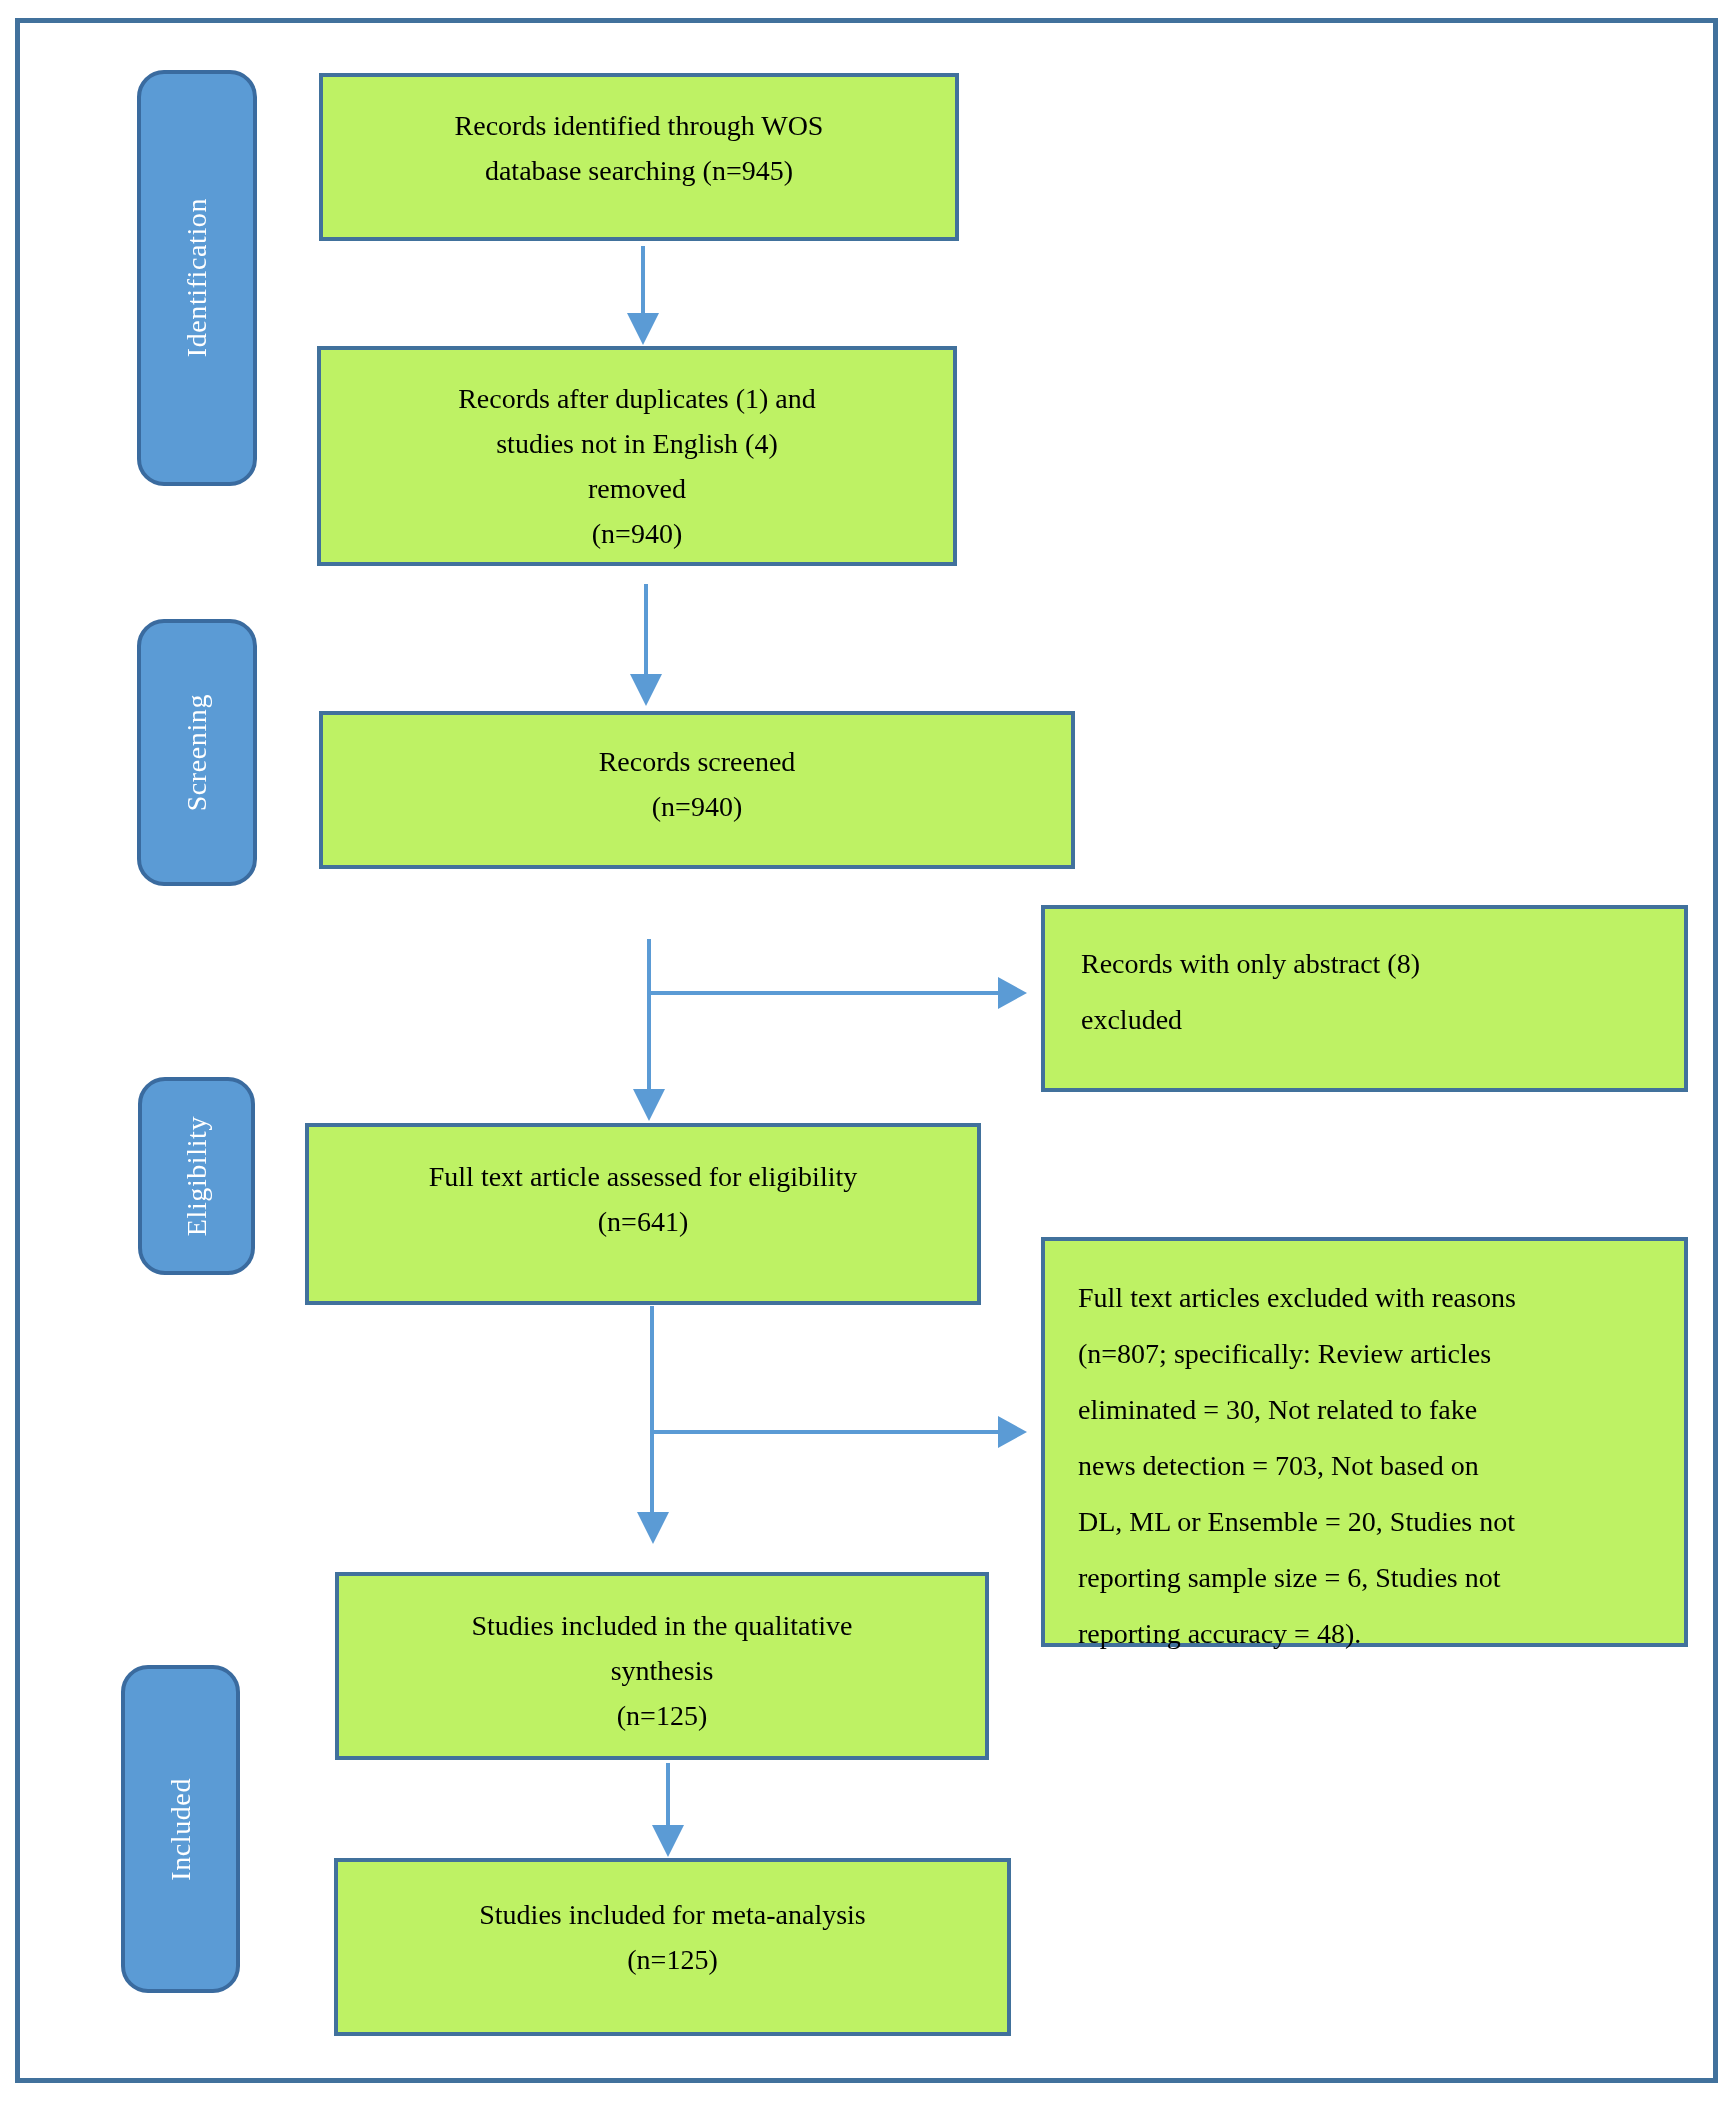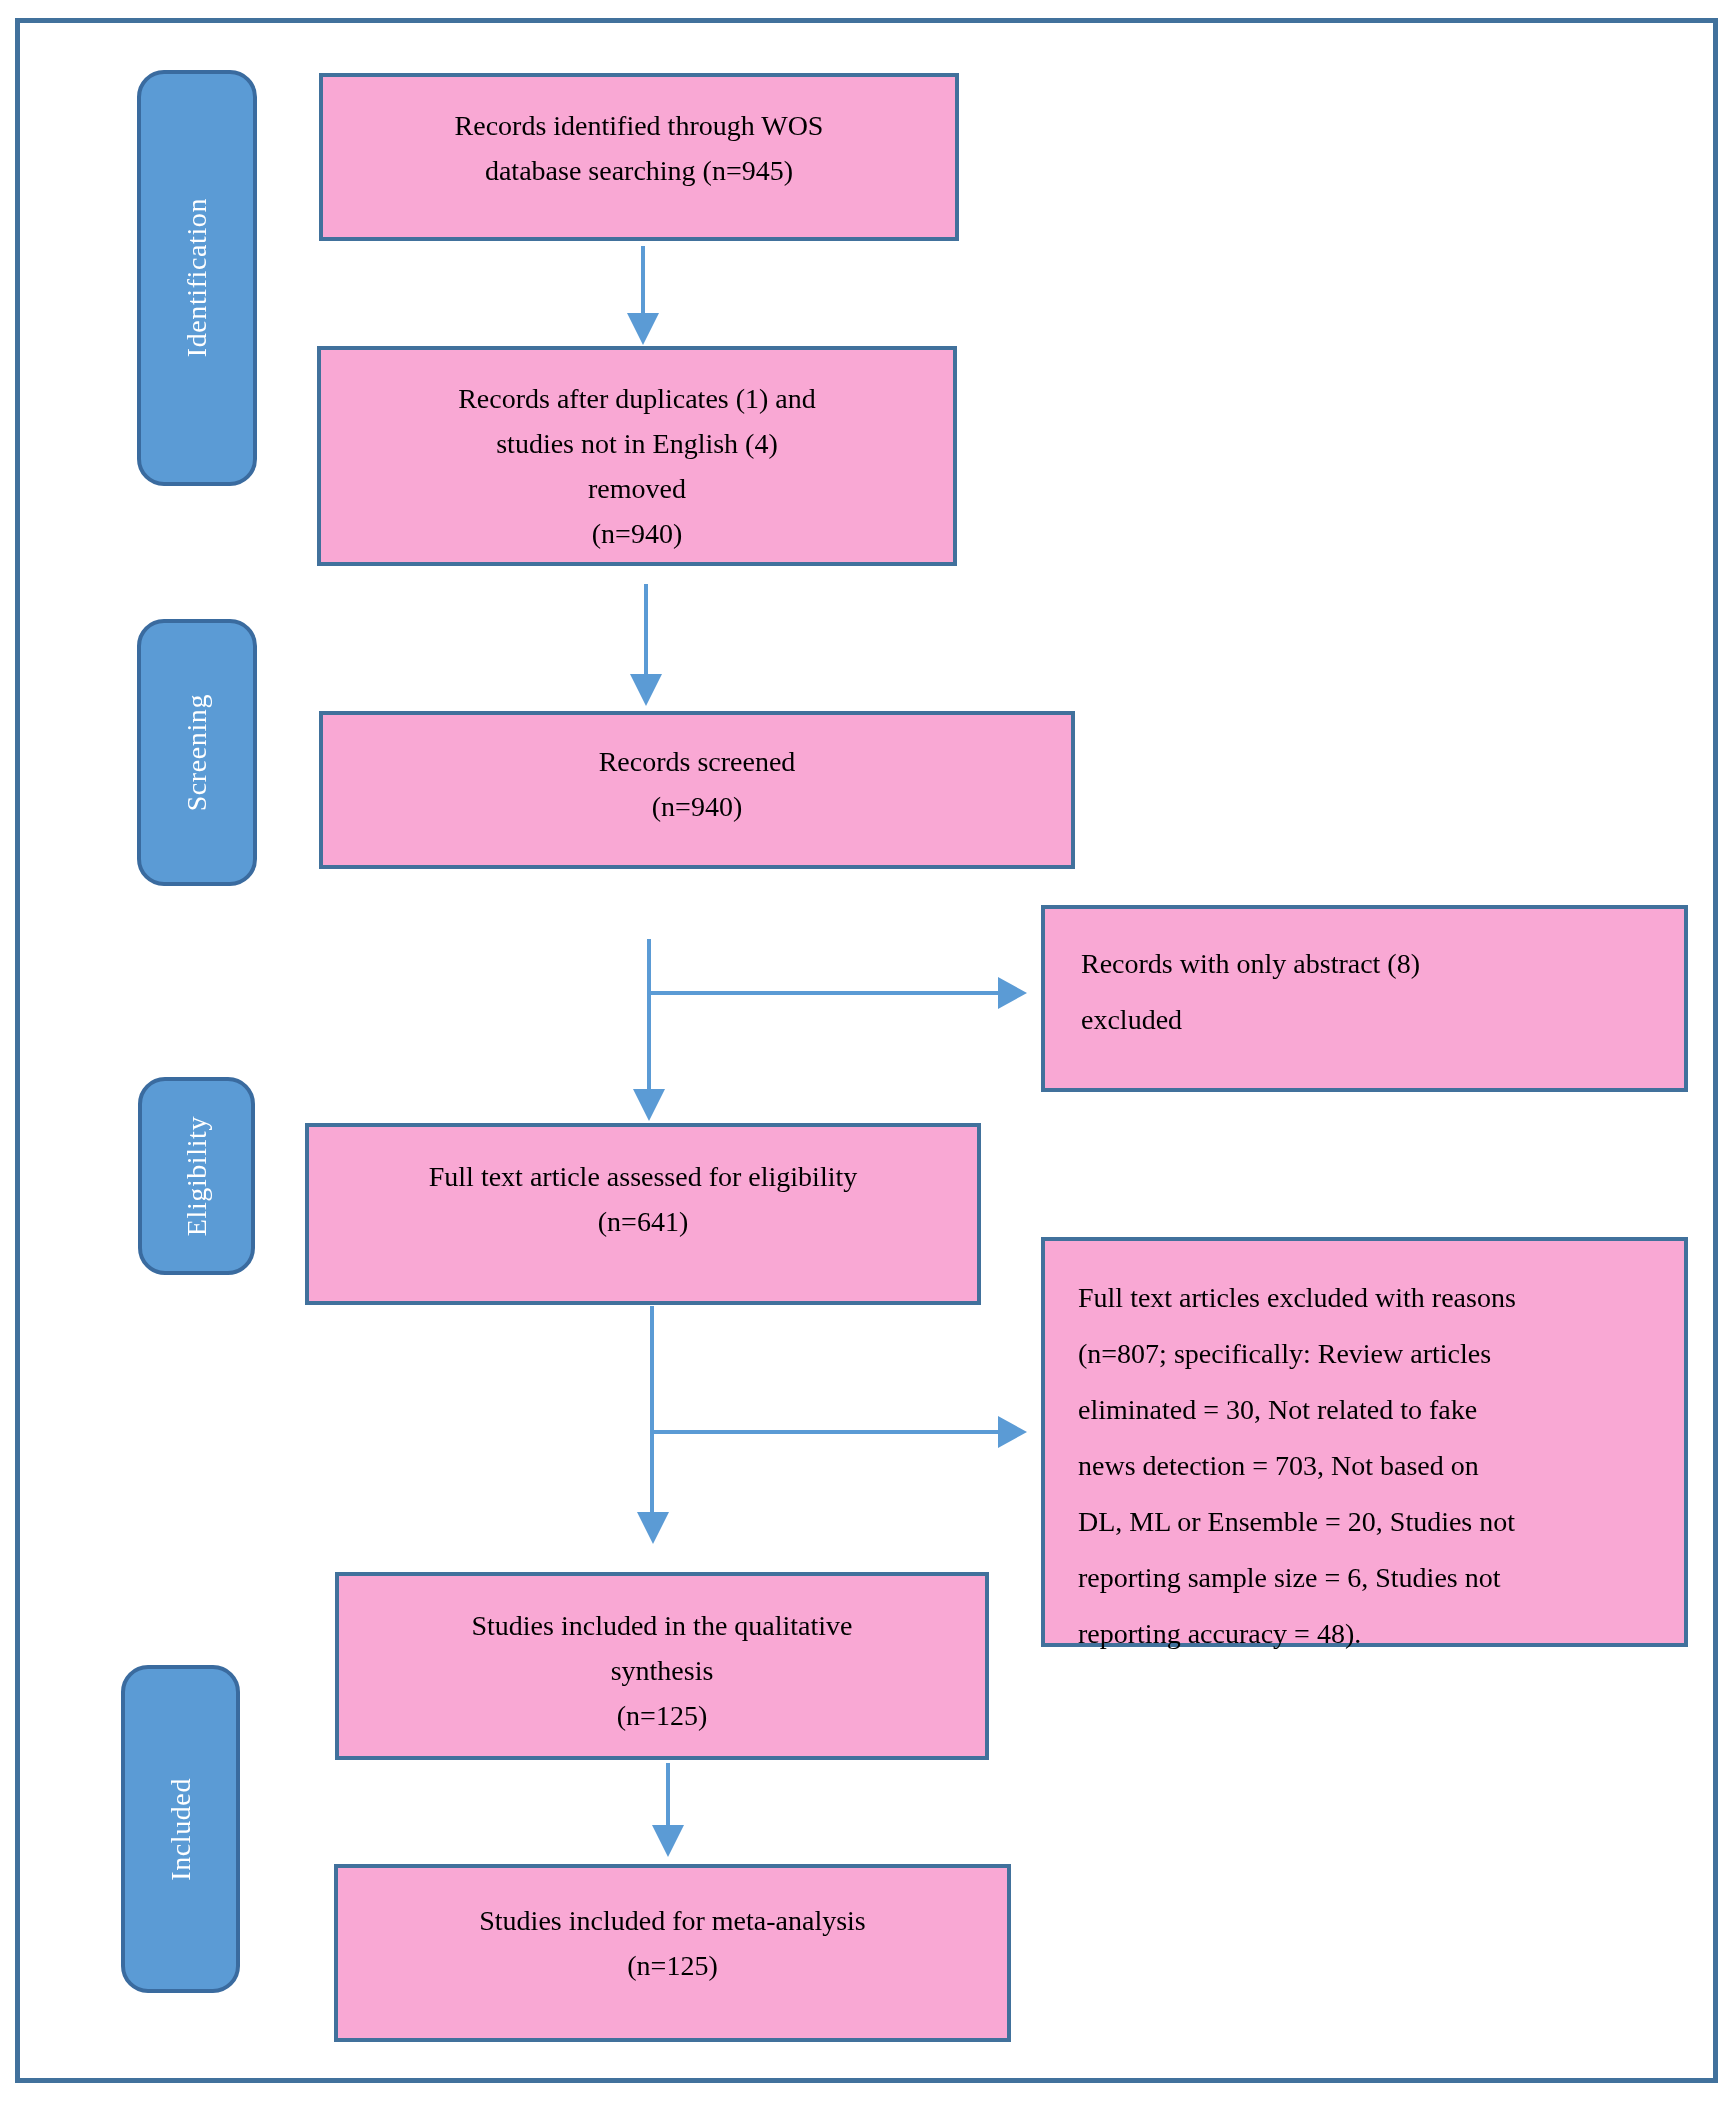--- a/index.html
+++ b/index.html
@@ -26,21 +26,21 @@
   .stage-text{
     writing-mode:vertical-rl;
     transform:rotate(180deg);
     color:#FFFFFF;
     font-size:28px;
     letter-spacing:0.6px;
     white-space:nowrap;
   }
   .fbox{
     position:absolute;
-    background:#f9a8d4;
+    background:#bef264;
     border:4.9px solid #41719C;
     box-sizing:border-box;
     text-align:center;
   }
   .fbox-text{
     display:block;
     white-space:pre-line;
     font-size:28px;
     line-height:45px;
   }
@@ -104,21 +104,21 @@
     <span class="fbox-text">Full text article assessed for eligibility
 (n=641)</span>
   </div>
 
   <div class="fbox" style="left:335px;top:1572px;width:654px;height:188px;padding-top:27px;">
     <span class="fbox-text">Studies included in the qualitative
 synthesis
 (n=125)</span>
   </div>
 
-  <div class="fbox" style="left:334px;top:1858px;width:677px;height:178px;padding-top:30px;margin-top:6px;">
+  <div class="fbox" style="left:334px;top:1858px;width:677px;height:178px;padding-top:30px;">
     <span class="fbox-text">Studies included for meta-analysis
 (n=125)</span>
   </div>
 
   <div class="fbox" style="left:1041px;top:905px;width:647px;height:187px;padding:27px 24px 0 36px;">
     <span class="fbox-text side-text">Records with only abstract (8)
 excluded</span>
   </div>
 
   <div class="fbox" style="left:1041px;top:1230px;width:647px;height:410px;padding:29px 21px 0 33px;margin-top:7px;">

